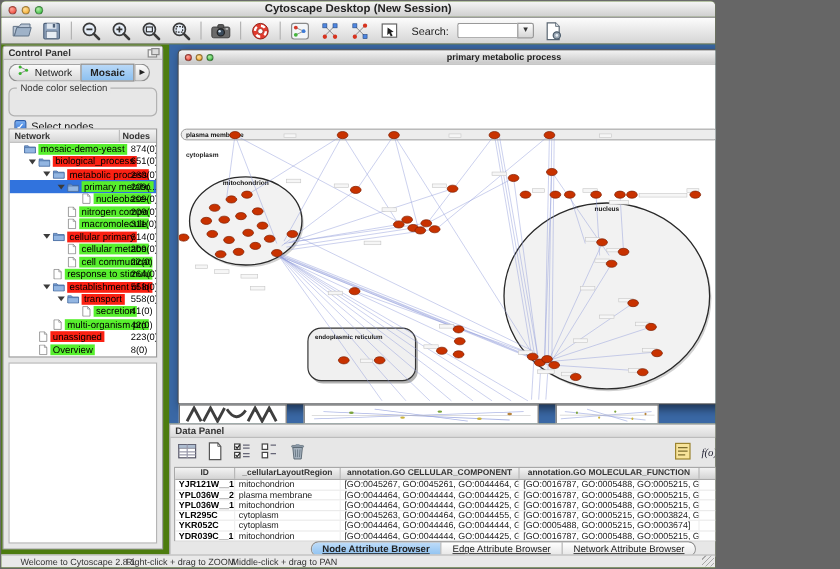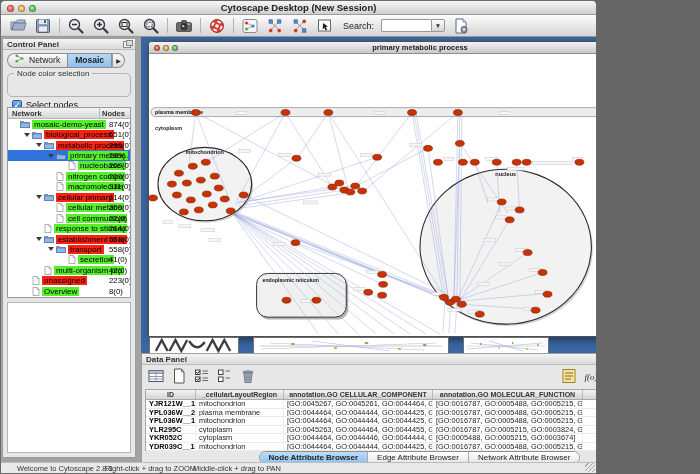--- a/index.html
+++ b/index.html
@@ -1,17 +1,17 @@
 <!DOCTYPE html>
 <html><head>
 <meta charset="utf-8">
 <style>
   * { margin:0; padding:0; box-sizing:border-box; }
   html,body { width:700px; height:474px; background:#666; font-family:"Liberation Sans", sans-serif; }
-  .window { position:relative; width:597px; height:474px; background:#a3a3a3; border:1px solid #6a6a6a; border-radius:5px 5px 0 0; overflow:hidden; }
+  .window { position:relative; width:597px; height:474px; background:#4d7c0f; border:1px solid #6a6a6a; border-radius:5px 5px 0 0; overflow:hidden; }
 
   
   .titlebar { position:absolute; top:0; left:0; right:0; height:14px; background:linear-gradient(#f6f6f6,#cfcfcf); border-bottom:1px solid #9b9b9b; }
   .title { position:absolute; left:0; right:0; text-align:center; font-size:9.5px; font-weight:bold; color:#222; line-height:14px; }
   .lights { position:absolute; left:6px; top:3.5px; display:flex; gap:4px; }
   .light { width:7px; height:7px; border-radius:50%; border:0.5px solid rgba(0,0,0,.35); }
   .light.red    { background:radial-gradient(circle at 35% 30%, #ffab9d, #ee3b2f); }
   .light.yellow { background:radial-gradient(circle at 35% 30%, #ffe2a0, #f5a623); }
   .light.green  { background:radial-gradient(circle at 35% 30%, #b6f0a8, #2ebb3a); }
 
@@ -84,21 +84,21 @@
   .dpt-header { display:flex; height:10px; background:linear-gradient(#f3f3f3,#d4d4d4); border-bottom:1px solid #ababab; font-size:7px; font-weight:bold; color:#333; }
   .dpt-hcell { border-right:1px solid #b8b8b8; text-align:center; line-height:10px; overflow:hidden; white-space:nowrap; }
   .dpt-row { display:flex; height:8.5px; border-bottom:1px solid #ebebeb; cursor:pointer; }
   .dpt-cell { font-size:7.4px; line-height:8px; color:#222; overflow:hidden; white-space:nowrap; padding-left:3px; border-right:1px solid #efefef; }
   .dpt-cell.id { font-weight:bold; color:#000; }
   .dp-scroll { position:absolute; right:0; top:10px; bottom:0; width:11px; background:#f0f0f0; border-left:1px solid #c9c9c9; }
   .dp-thumb { position:absolute; top:1px; left:1px; width:8px; height:16px; border-radius:4px; background:linear-gradient(90deg,#a6c8f0,#4d8bdc 50%,#a6c8f0); border:1px solid #3f6faf; cursor:pointer; }
   .dp-sbtn { position:absolute; left:0; width:11px; height:9px; background:linear-gradient(#fafafa,#d8d8d8); border:1px solid #b0b0b0; font-size:5px; text-align:center; line-height:8px; color:#444; cursor:pointer; }
   .dp-tabs { position:absolute; left:0; right:0; top:96px; height:15px; display:flex; justify-content:center; align-items:center; }
   .dp-tabgroup { display:flex; border:1px solid #8f8f8f; border-radius:7px; overflow:hidden; height:13px; background:#fff; }
-  .dp-tab { font-size:8px; line-height:12px; padding:0 9px; border-right:1px solid #aaa; background:linear-gradient(#ffffff,#e6e6e6); color:#222; white-space:nowrap; cursor:pointer; }
+  .dp-tab { font-size:8px; line-height:12px; padding:0 9px; border-right:1px solid #aaa; background:linear-gradient(#ffffff,#e6e6e6); color:#222; white-space:nowrap; cursor:pointer;text-decoration:underline; }
   .dp-tab:last-child { border-right:none; }
   .dp-tab.selected { background:linear-gradient(#bedcf9,#8ec2f1); font-weight:bold; }
 
   
   .statusbar { position:absolute; left:0; right:0; bottom:0; height:11px; background:#e9e9e9; border-top:1px solid #bcbcbc; font-size:7.5px; color:#333; }
   .status-item { position:absolute; top:1px; white-space:nowrap; }
   .grip { position:absolute; right:1px; bottom:1px; width:10px; height:9px; background:repeating-linear-gradient(135deg, transparent 0 2px, #a8a8a8 2px 3px); cursor:nwse-resize; }
 </style>
 </head>
 <body>

